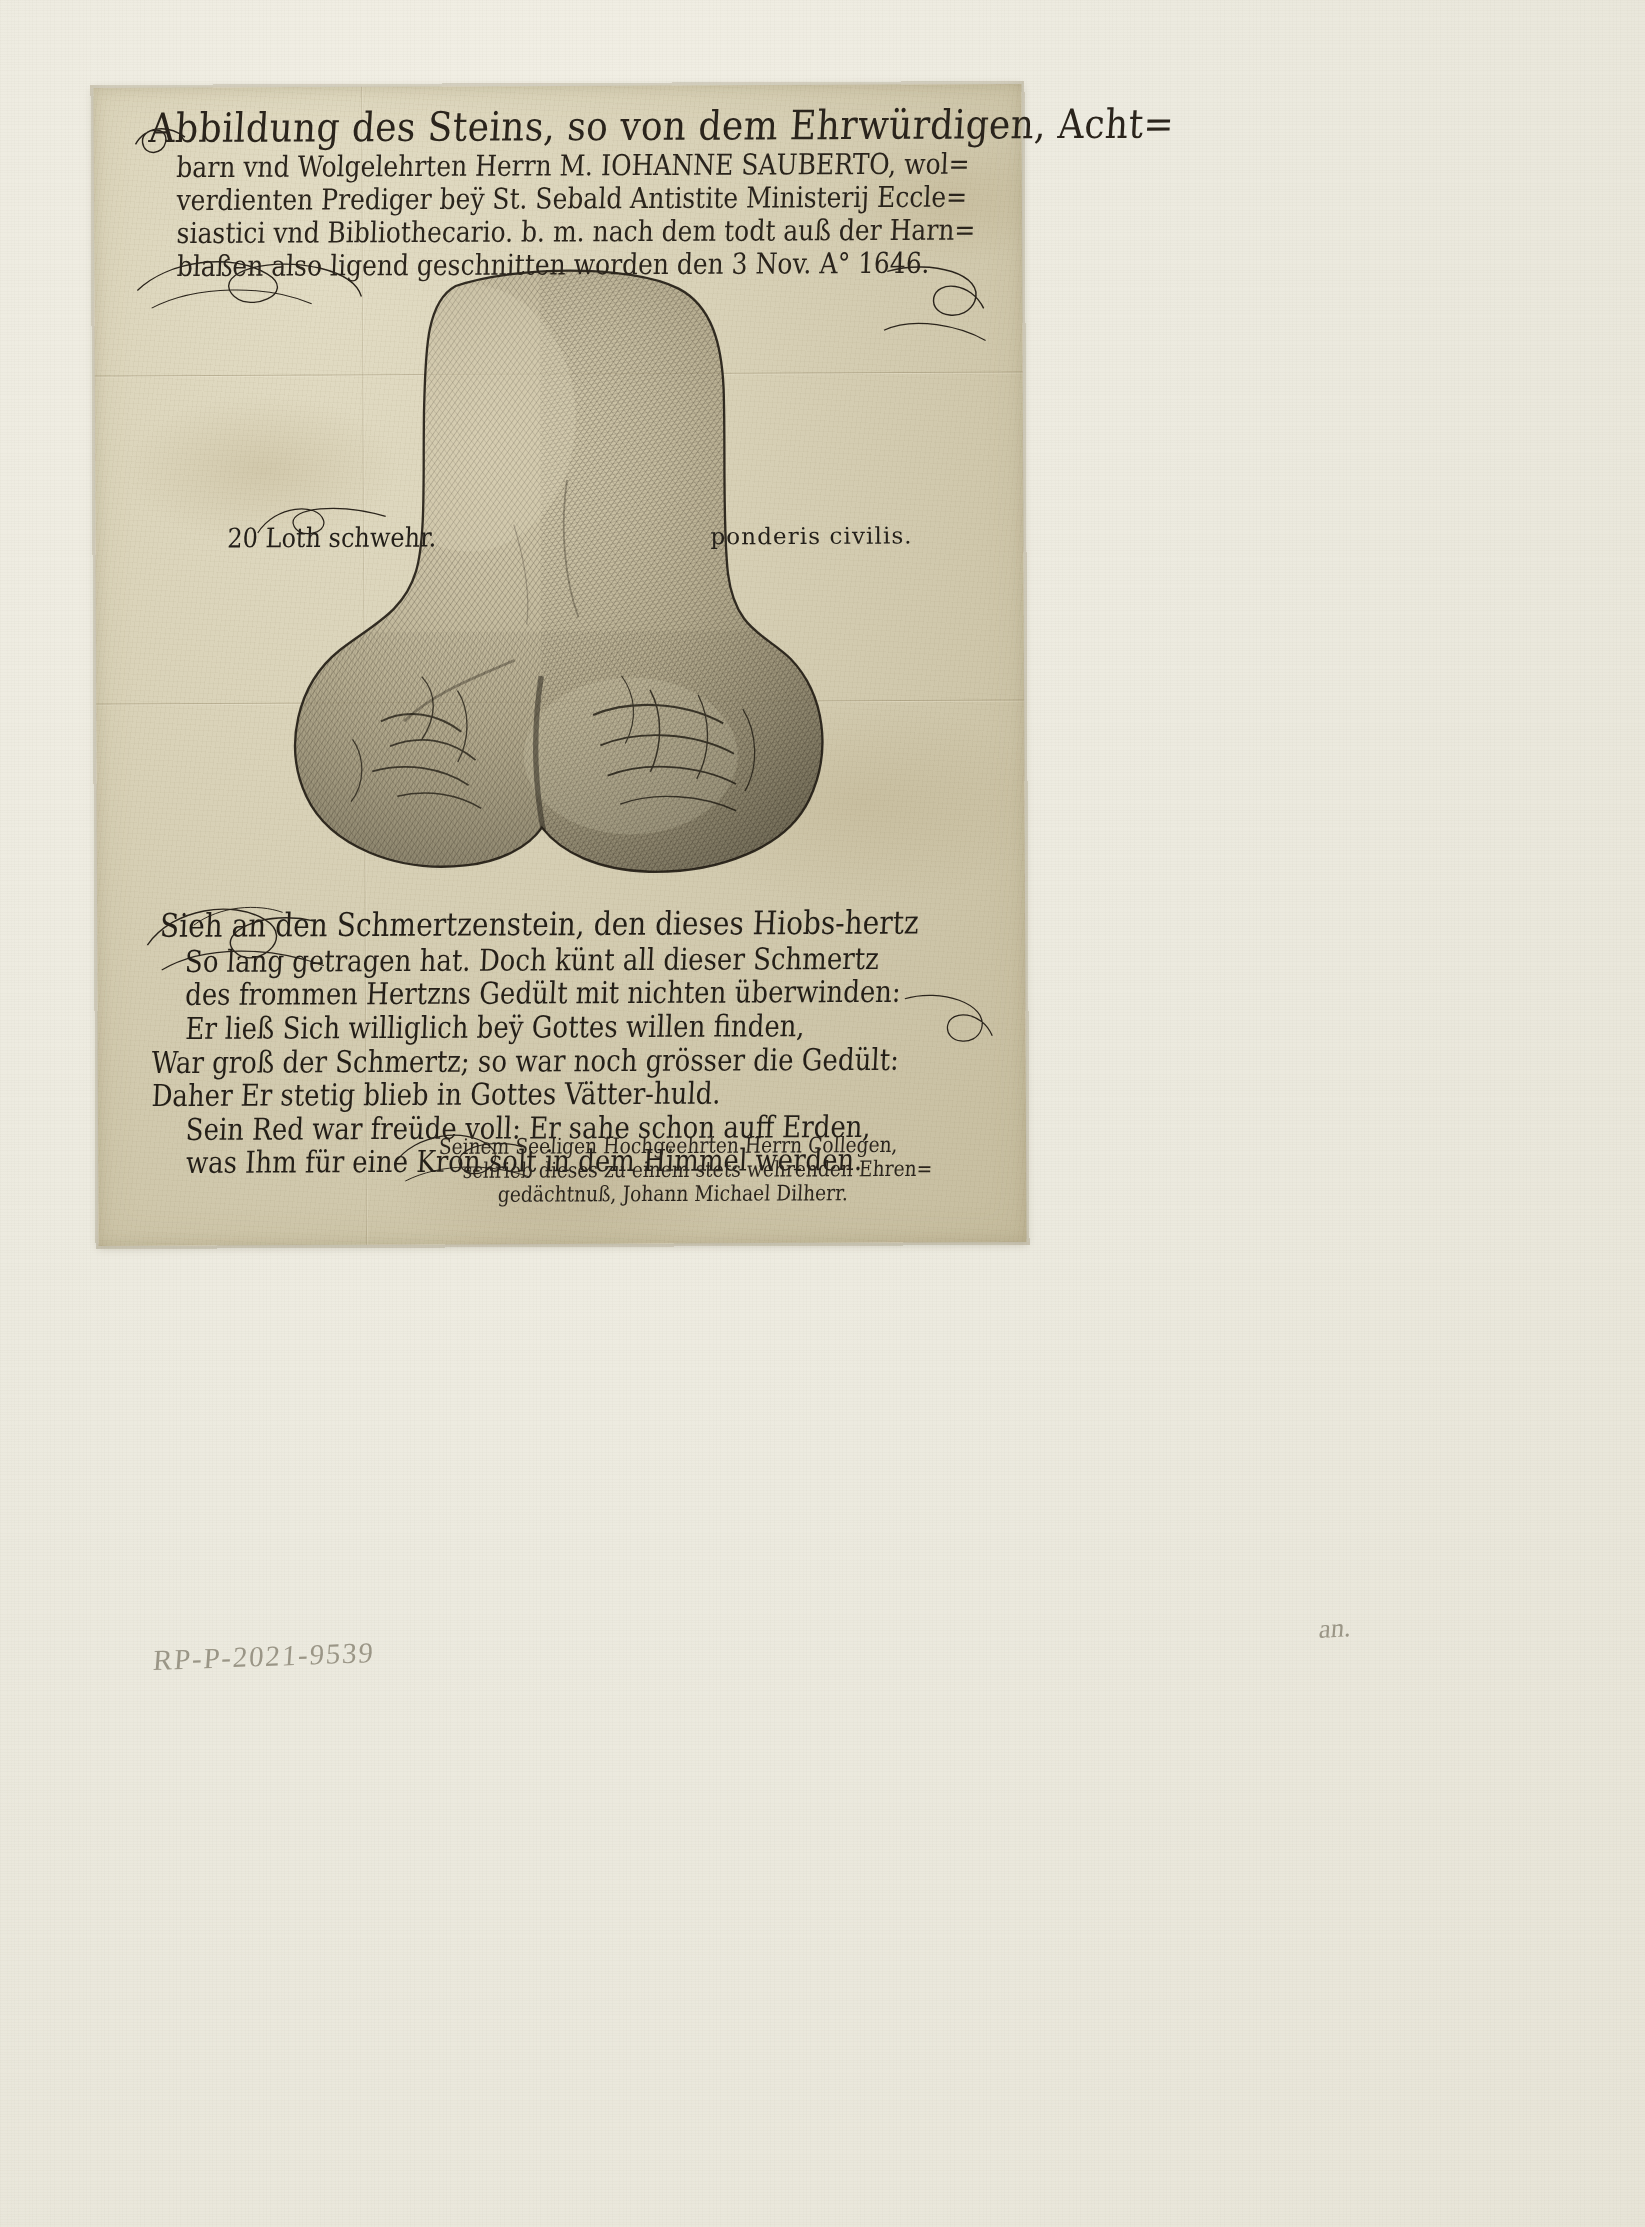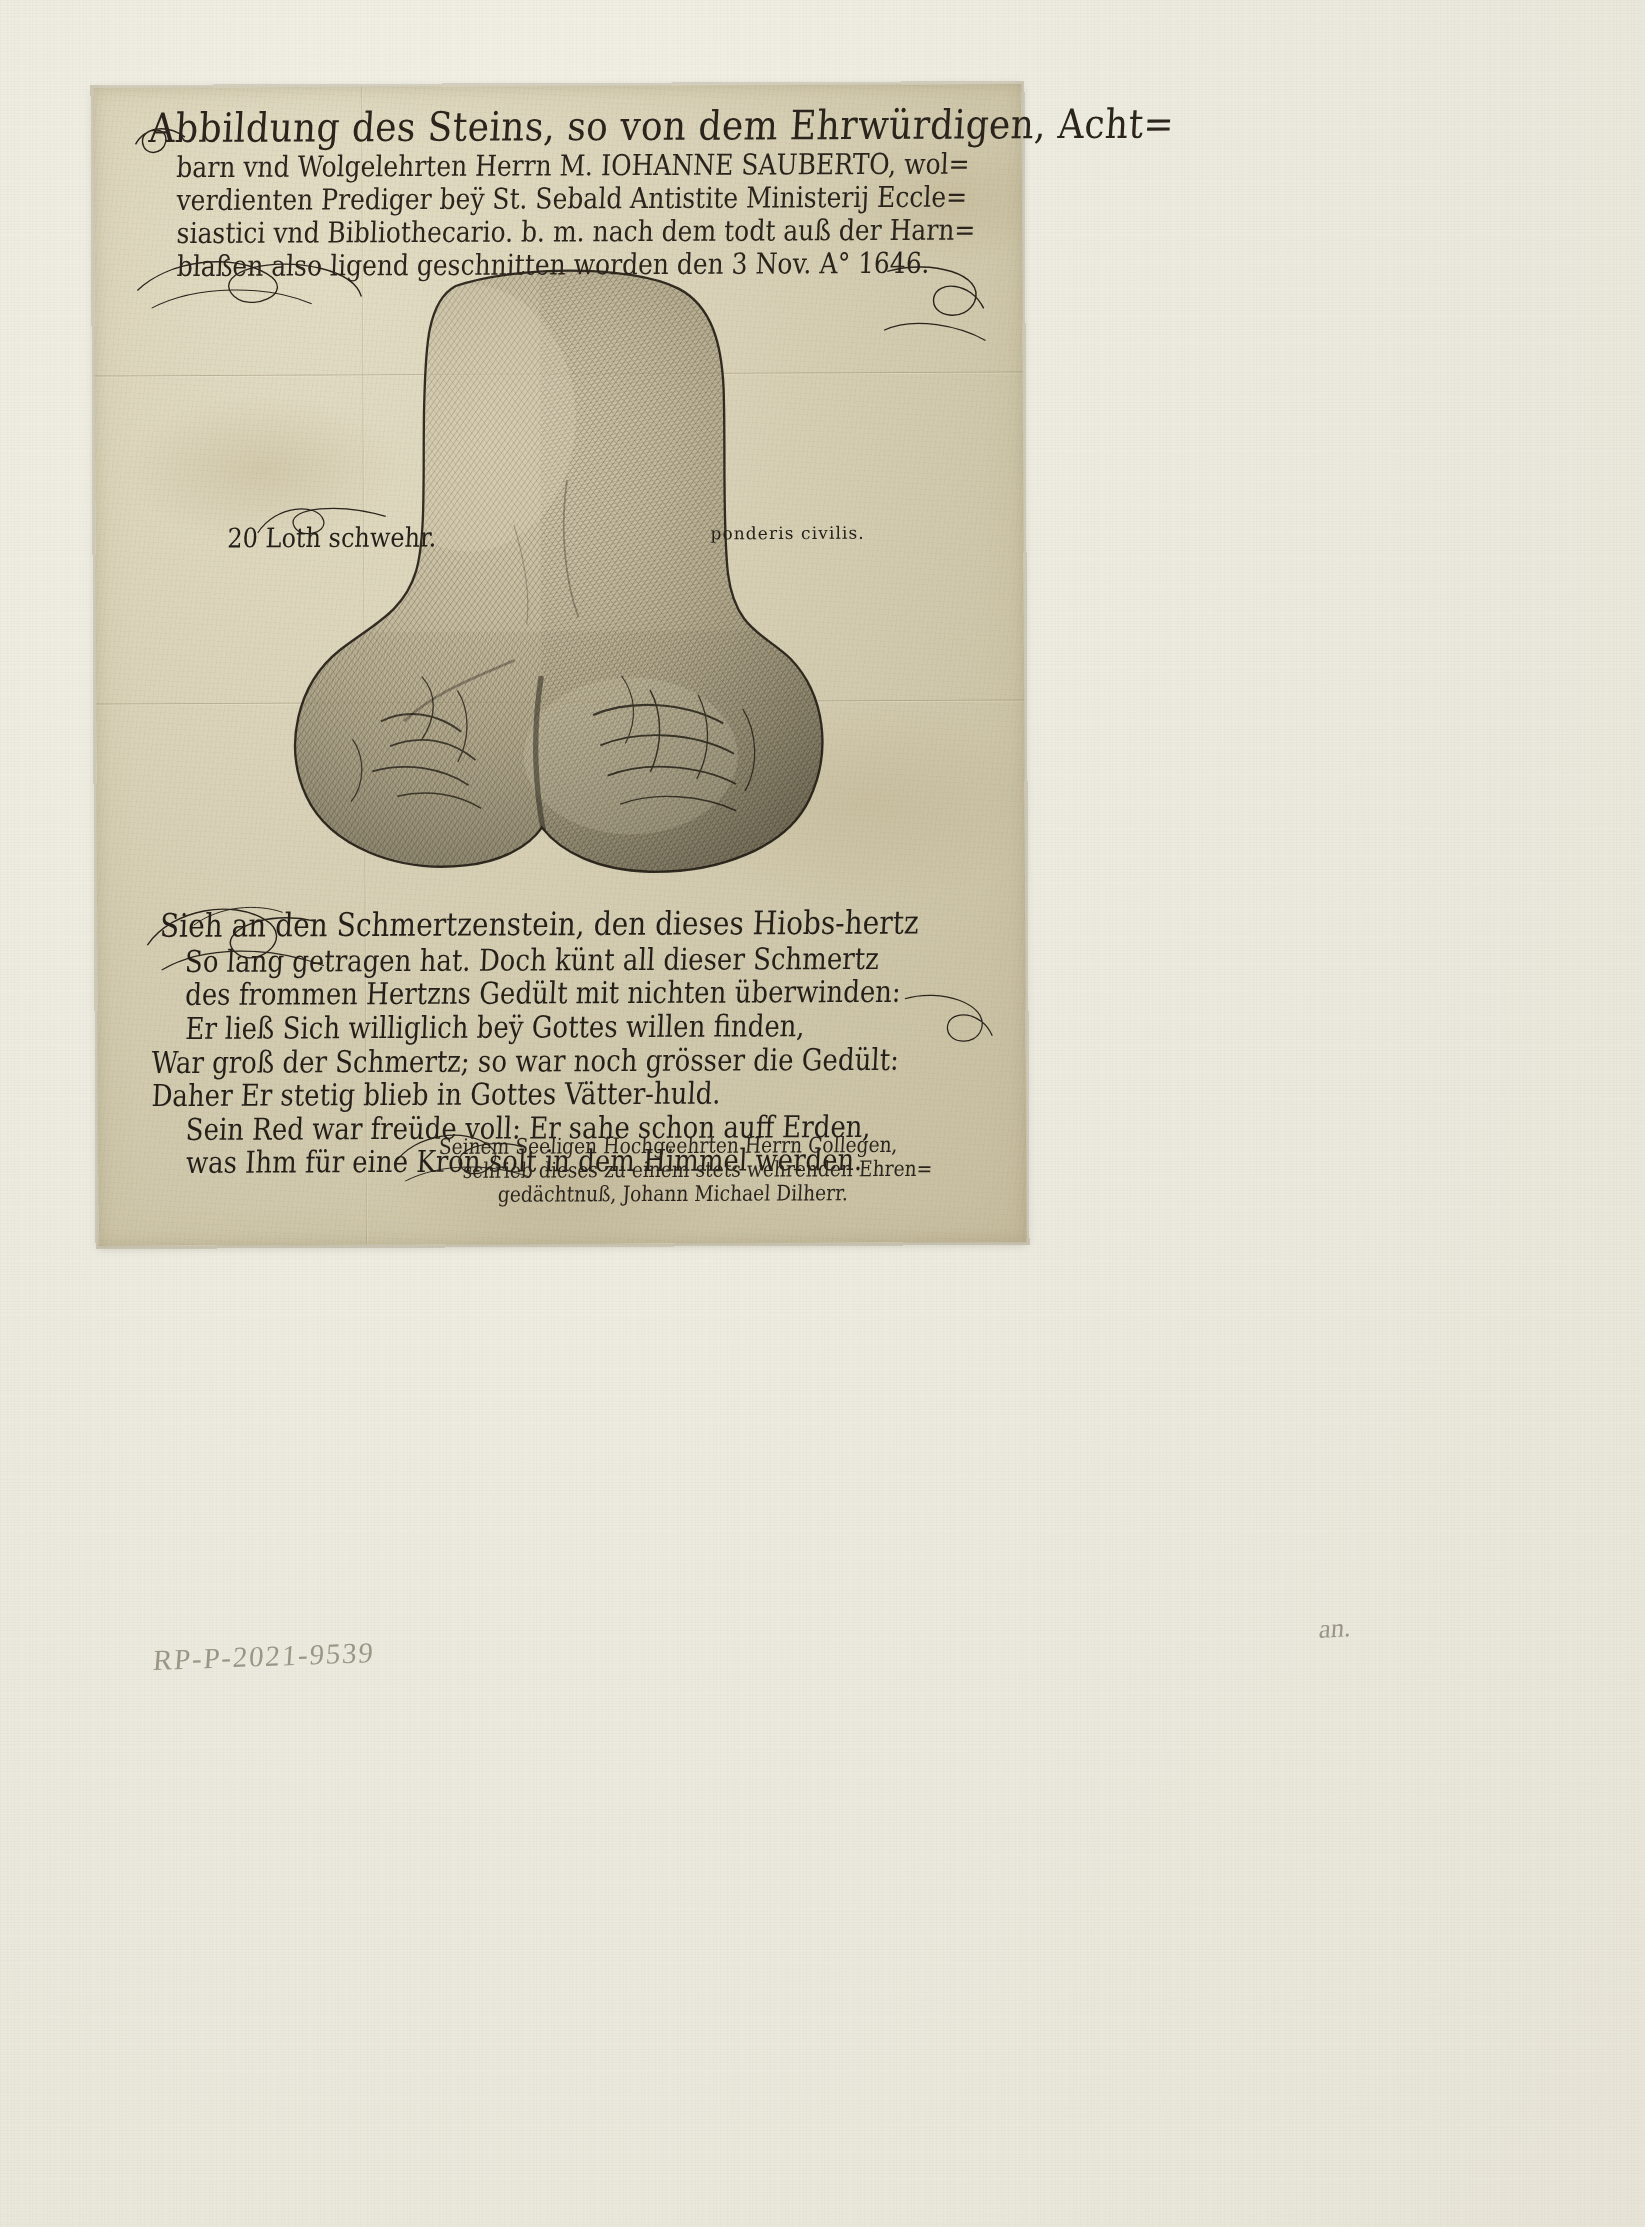--- a/index.html
+++ b/index.html
@@ -142,21 +142,21 @@
     top: 437px;
     font-family: "DejaVu Serif", serif;
     font-size: 24px;
     transform: scaleY(1.12) skewX(-3deg);
     white-space: nowrap;
   }
   #weight-right {
     left: 615px;
     top: 438px;
     font-family: "DejaVu Serif", serif;
-    font-size: 17px;
+    font-size: 23px;
     letter-spacing: 1.1px;
     white-space: nowrap;
     text-align: right;
   }
 
   
   #stone-wrap {
     position: absolute;
     left: 151px;
     top: 171px;

